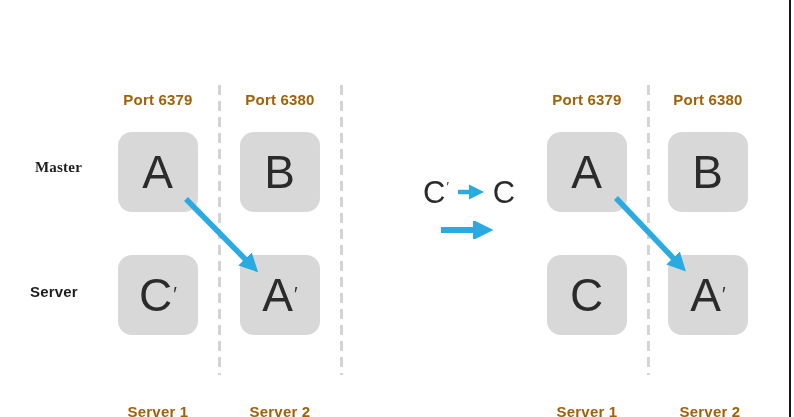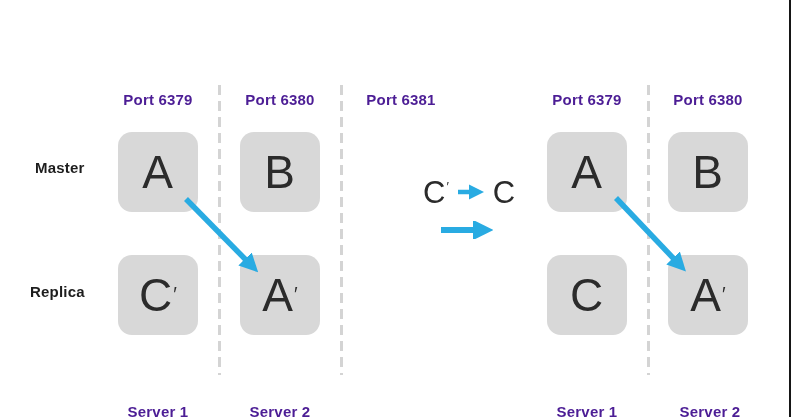--- a/index.html
+++ b/index.html
@@ -10,21 +10,21 @@
   .title{
     position:absolute;top:28px;left:140px;width:280px;text-align:center;
     font-size:27px;font-weight:400;color:#3b3b3b;letter-spacing:0.5px;
   }
   .dash-line{
     position:absolute;top:85px;height:290px;width:3px;
     background:repeating-linear-gradient(to bottom,#d4d4d4 0 10px,transparent 10px 16px);
   }
   .col-label{
     position:absolute;width:120px;text-align:center;
-    font-size:15px;font-weight:700;color:#4c1d95;letter-spacing:0.2px;
+    font-size:15px;font-weight:700;color:#a16207;letter-spacing:0.2px;
   }
   .port-row{top:91px;}
   .server-row{top:356px;margin-top:47px;}
   .faded{color:#d6d6d9;}
   .row-label{
     position:absolute;font-size:15px;font-weight:700;color:#1d1d1d;letter-spacing:0.2px;
   }
   .shard-box{
     position:absolute;width:80px;height:80px;border-radius:14px;background:#d8d8d8;
     display:flex;align-items:center;justify-content:center;
@@ -44,26 +44,25 @@
 </head>
 <body>
 
 <div class="canvas">
 
 
   <div class="dash-line" style="left:218px;"></div>
   <div class="dash-line" style="left:340px;"></div>
   <div class="dash-line" style="left:647px;"></div>
 
-  <div class="row-label" style="left:35px;top:159px;">Master</div>
-  <div class="row-label" style="left:30px;top:283px;">Replica</div>
+  <div class="row-label" style="left:35px;top:159px;font-family:Liberation Serif, serif;">Master</div>
+  <div class="row-label" style="left:30px;top:283px;">Server</div>
 
   <div class="col-label port-row" style="left:98px;">Port 6379</div>
   <div class="col-label port-row" style="left:220px;">Port 6380</div>
-  <div class="col-label port-row" style="left:341px;">Port 6381</div>
 
   <div class="shard-box" style="left:118px;top:132px;">
     <span>A</span>
       <span class="prime"></span>
   </div>
   <div class="shard-box" style="left:240px;top:132px;">
     <span>B</span>
       <span class="prime"></span>
   </div>
   <div class="shard-box" style="left:118px;top:255px;">

